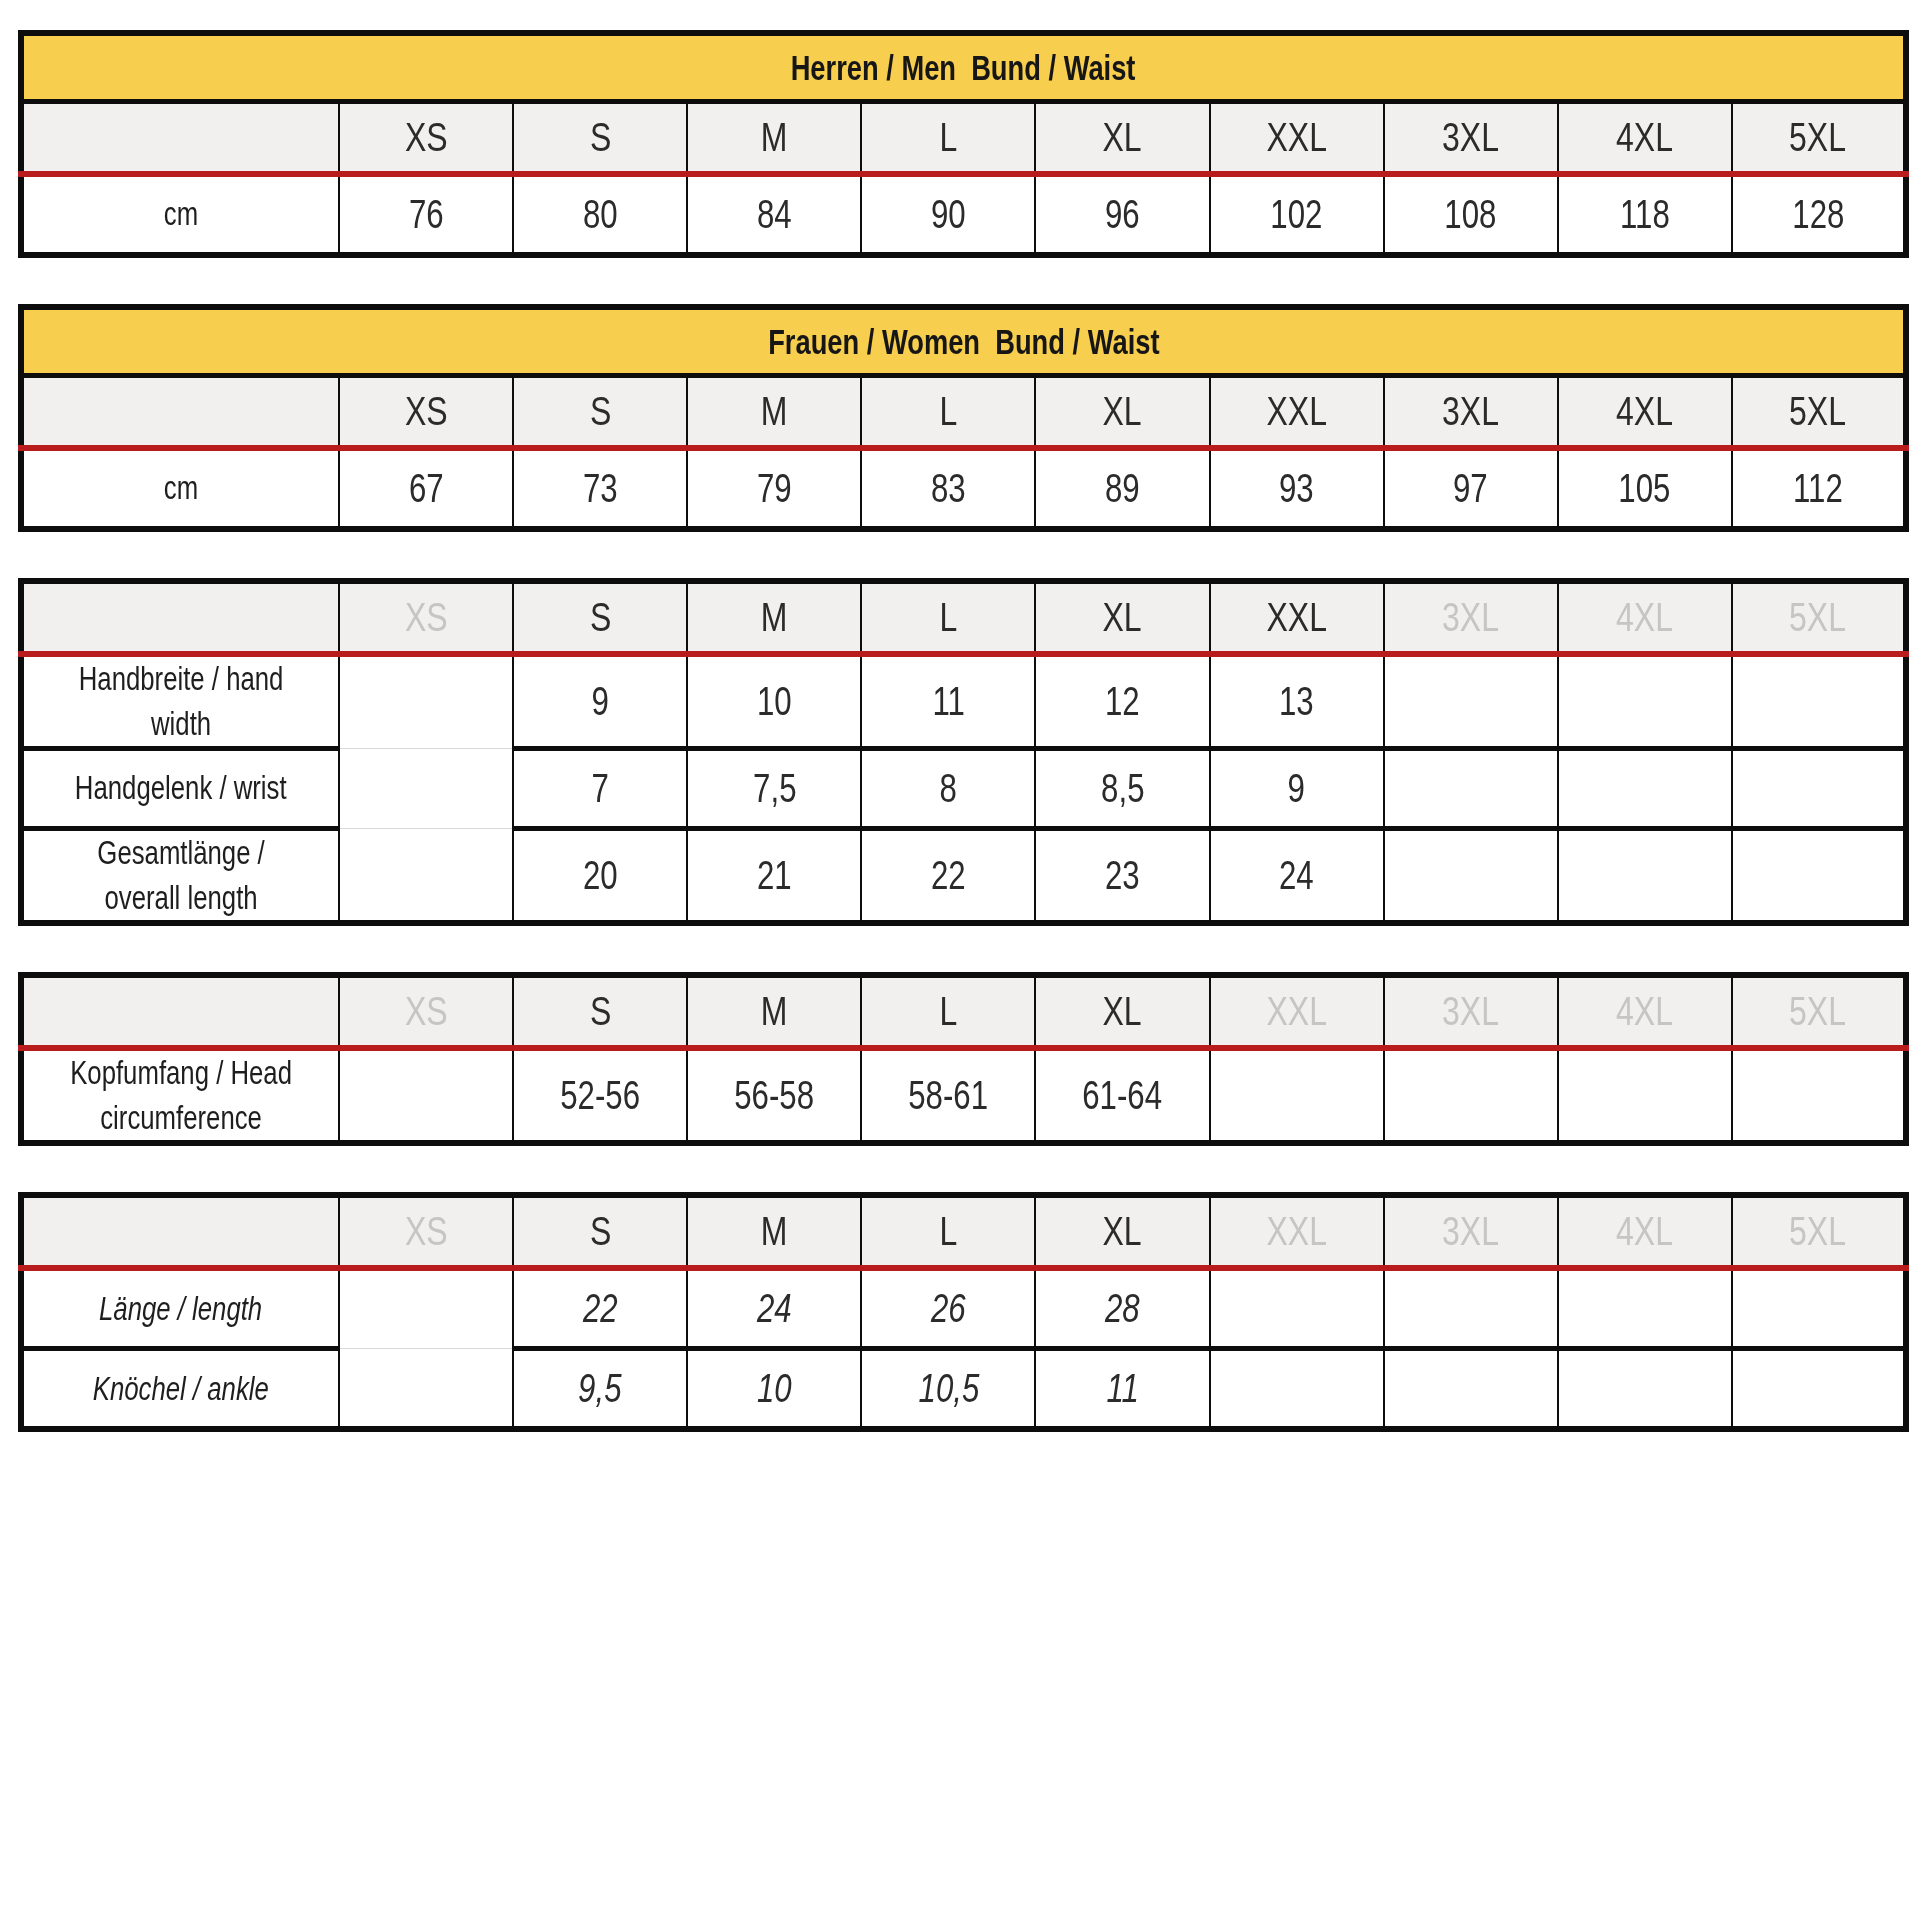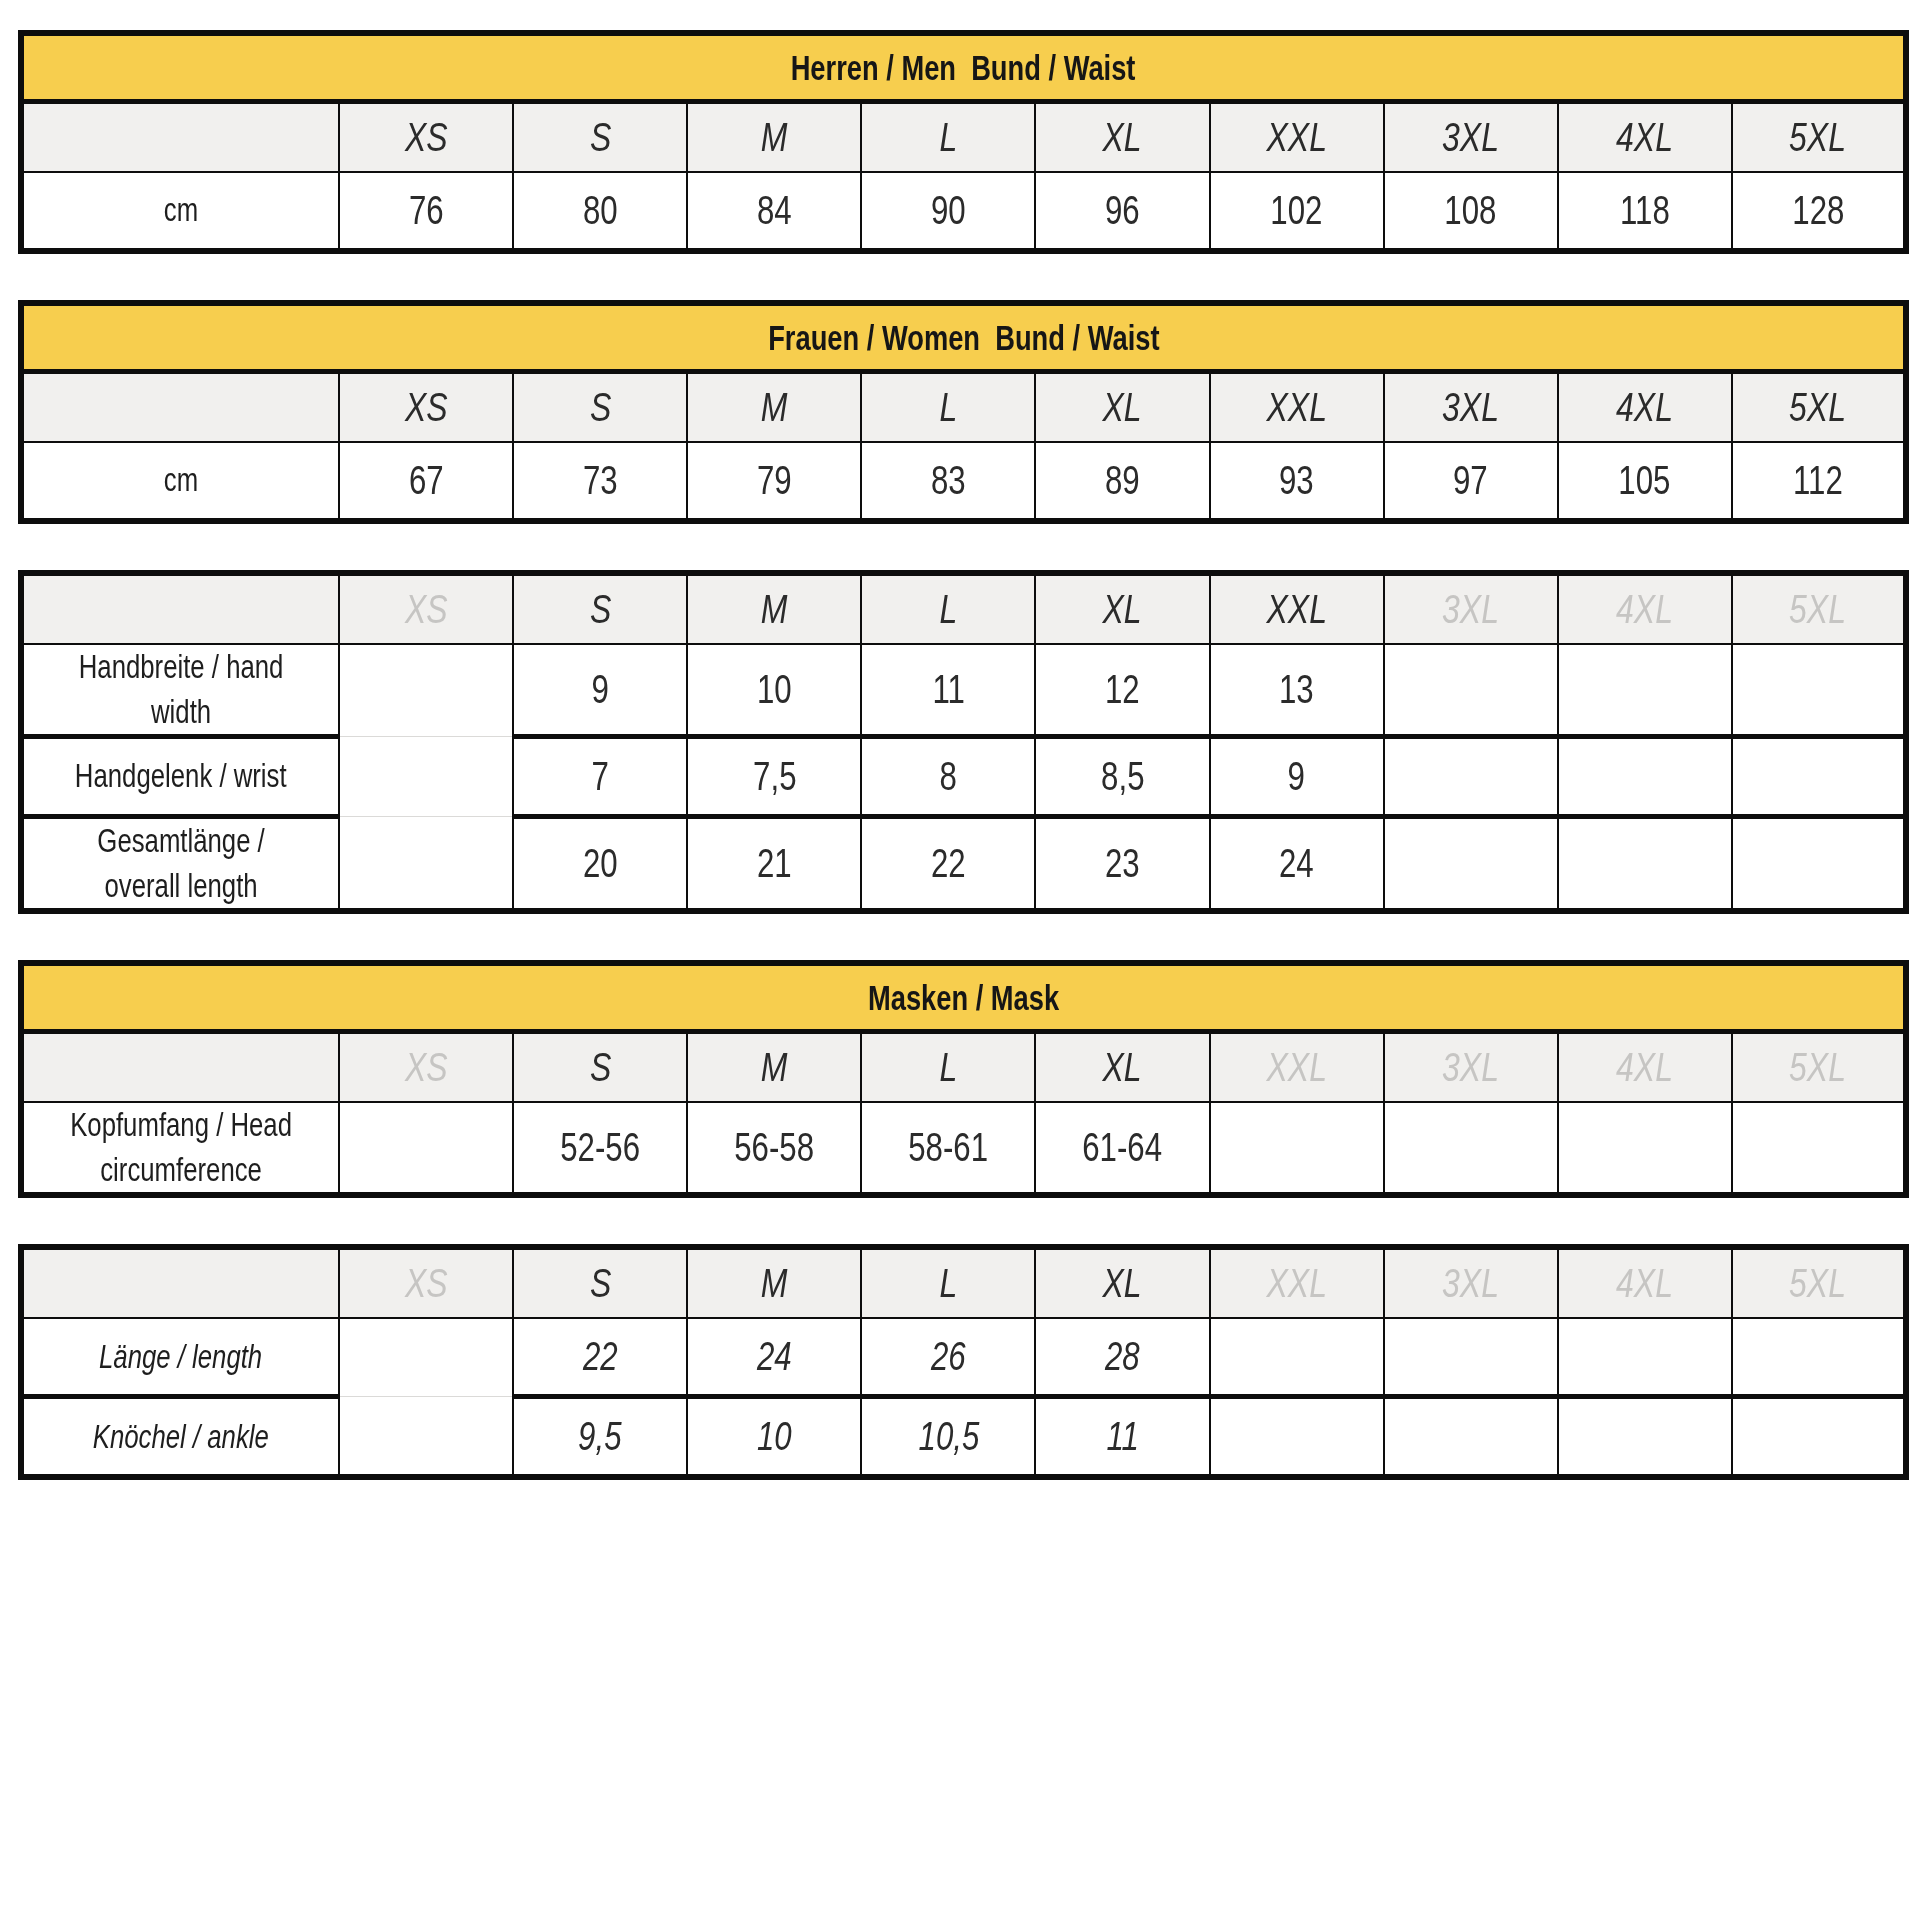--- a/index.html
+++ b/index.html
@@ -35,22 +35,21 @@
   }
   tr.title-row .ct {
     font-weight: bold;
     font-size: 35px;
     white-space: pre-wrap;
     color: #161616;
   }
   tr.header-row td {
     background: #F1F0EE;
     height: 67px;
-    border-bottom: 1px solid #b91c1c;
-    font-style: italic;
+    border-bottom: 6px solid #b91c1c;
   }
   tr.header-row .ct { font-size: 41px; color: #2b2b2b; }
   tr.header-row td.dis .ct { color: #C6C5C3; }
 
   tr.data-row td { background: #ffffff; height: 75px; }
   tr.data-row .ct { font-size: 40px; color: #2b2b2b; }
   tr.data-row td.lbl .ct { font-size: 33px; color: #1e1e1e; line-height: 1.35; }
 
   
   tr.sep td { border-bottom: 5px solid #0d0d0d; }
@@ -242,23 +241,20 @@
         <col class="c-size">
         <col class="c-size">
         <col class="c-size">
       <col class="c-size">
         <col class="c-size">
         <col class="c-size">
         <col class="c-size">
         <col class="c-size">
     </colgroup>
     <tbody>
-        <tr class="title-row">
-      <td colspan="10"><span class="ct">Masken / Mask</span></td>
-    </tr>
     <tr class="header-row">
       <td></td>
       <td class="dis"><span class="ct">XS</span></td>
       <td><span class="ct">S</span></td>
       <td><span class="ct">M</span></td>
       <td><span class="ct">L</span></td>
       <td><span class="ct">XL</span></td>
       <td class="dis"><span class="ct">XXL</span></td>
       <td class="dis"><span class="ct">3XL</span></td>
       <td class="dis"><span class="ct">4XL</span></td>

